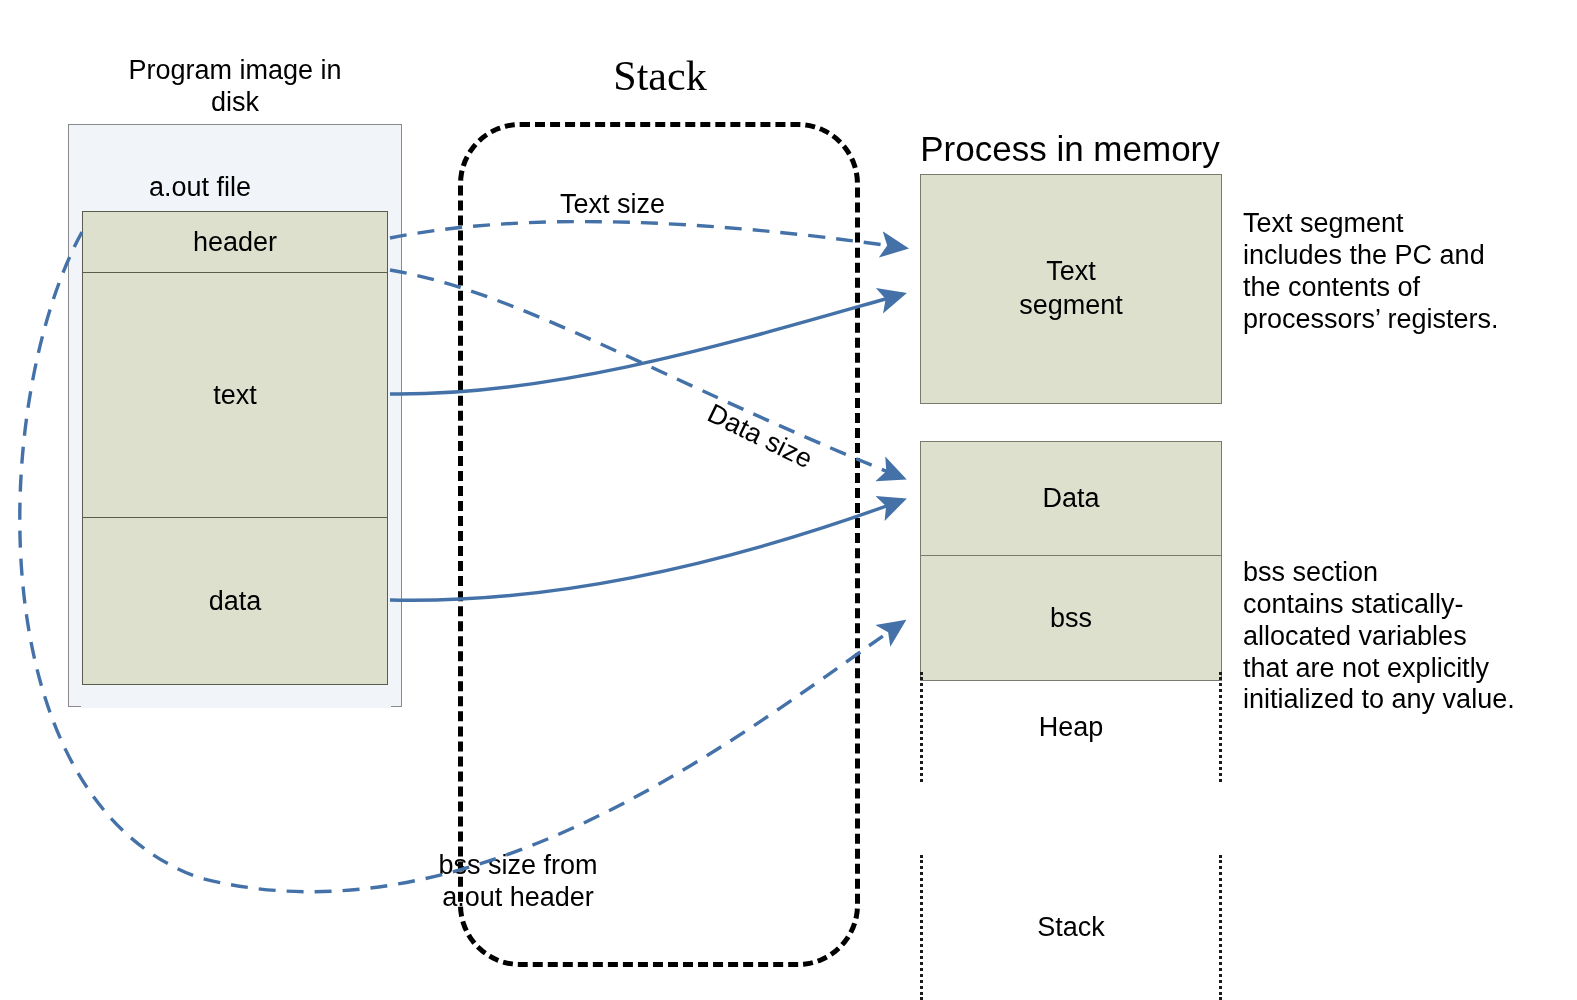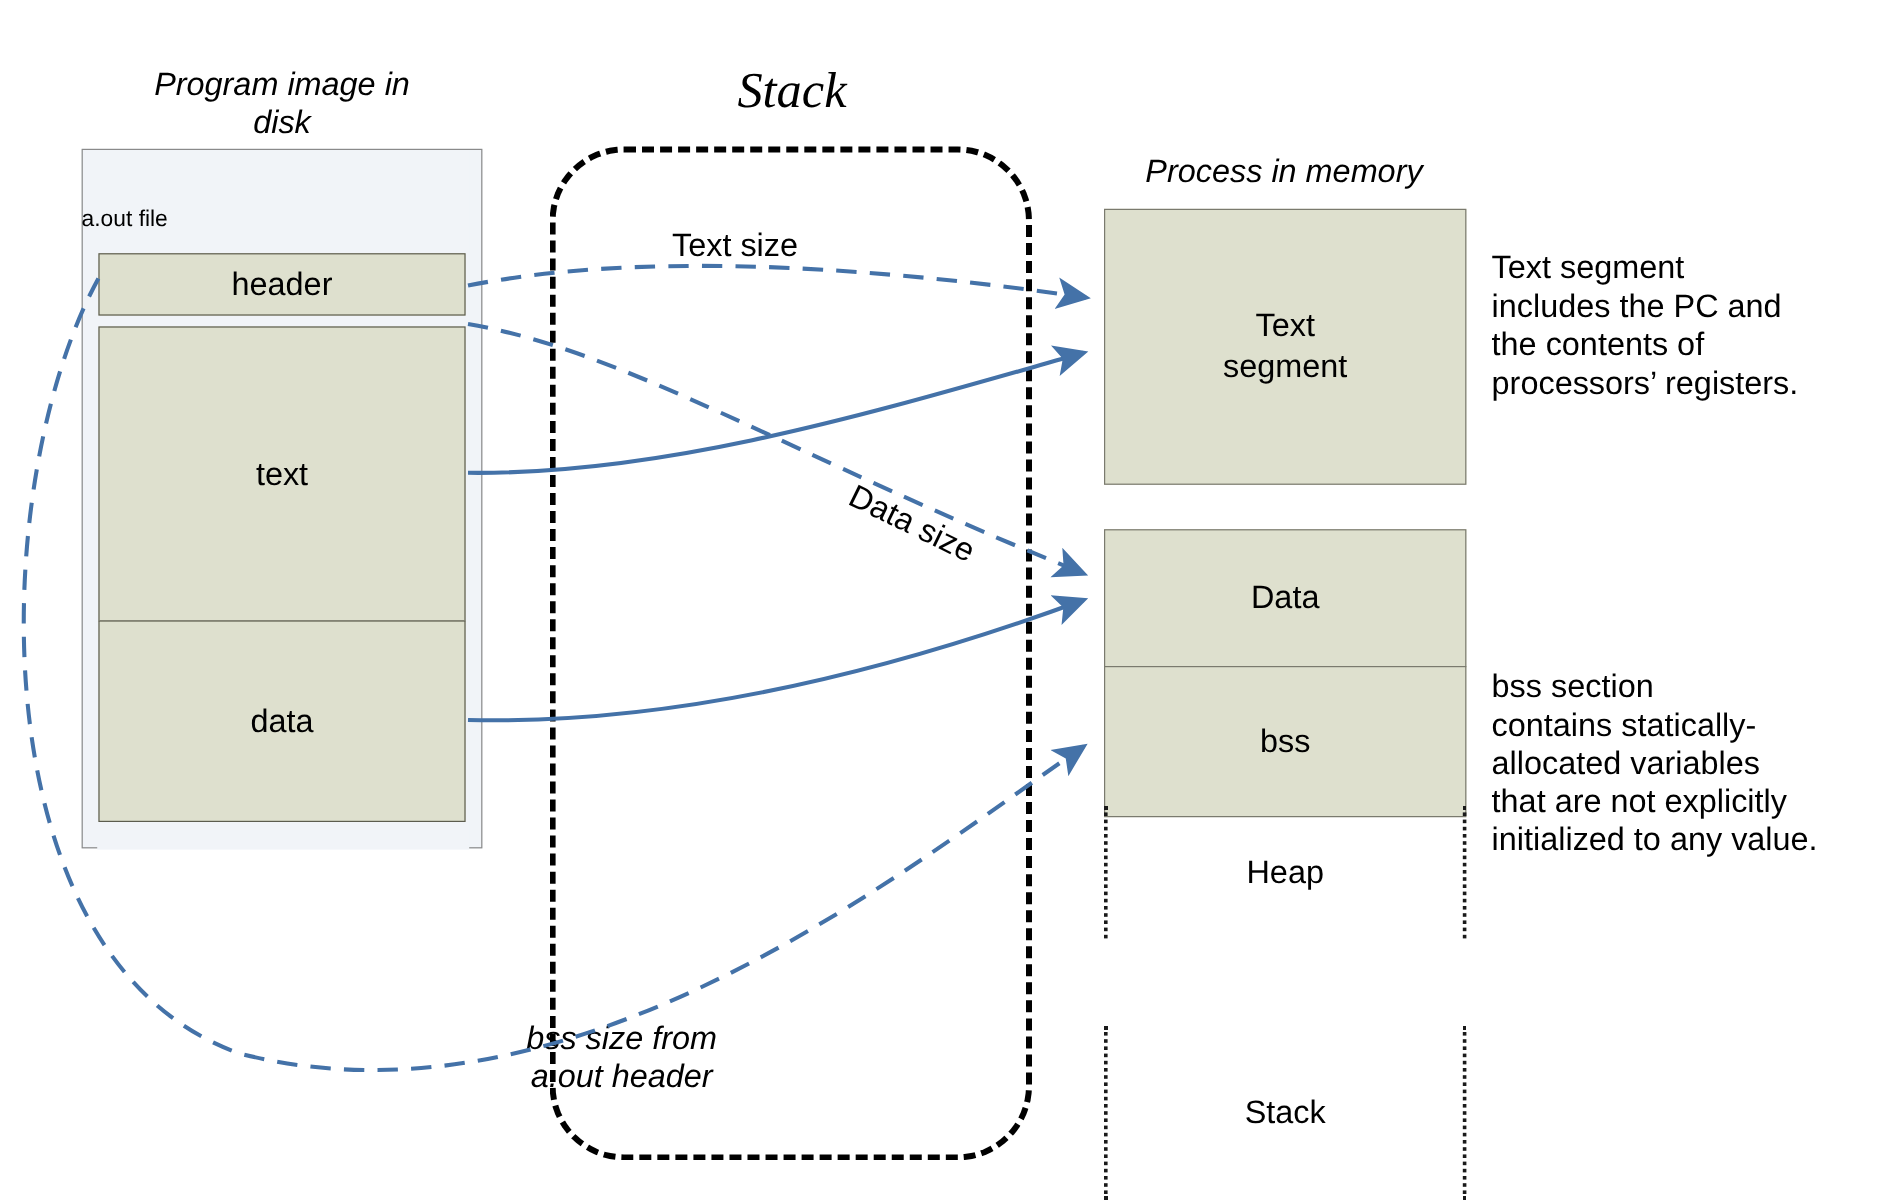--- a/index.html
+++ b/index.html
@@ -1,50 +1,50 @@
 <!DOCTYPE html>
 <html><head>
 <meta charset="utf-8">
 <style>
   html,body{margin:0;padding:0;background:#ffffff;}
   #stage{position:relative;width:1577px;height:1000px;background:#ffffff;
          font-family:"Liberation Sans",sans-serif;overflow:hidden;}
   .lbl{position:absolute;color:#000;line-height:1.18;white-space:pre;}
-  .ctr{text-align:center;font-style:italic;}
+  .ctr{text-align:center;}
 
   
   #disk-panel{position:absolute;left:68px;top:124px;width:334px;height:583px;
               background:#f1f4f8;border:1px solid #8a8a8a;box-sizing:border-box;}
   #disk-inner{position:absolute;left:12px;top:0px;width:310px;height:583px;
               background:#f1f4f8;box-sizing:border-box;}
   #aout-label{position:absolute;left:68px;top:172px;width:264px;
-              font-size:19px;}
+              font-size:27px;text-align:center;}
   .seg{position:absolute;left:82px;width:306px;background:#dee0ce;
        border:1px solid #5c5c4e;box-sizing:border-box;
        display:flex;align-items:center;justify-content:center;
        font-size:27px;color:#000;}
-  #seg-header{top:211px;height:52px;}
+  #seg-header{top:211px;height:62px;}
   #seg-text{top:272px;height:246px;}
   #seg-data{top:517px;height:168px;}
 
   #disk-title{left:68px;top:55px;width:334px;font-size:27px;}
 
   
   #loader-title{left:460px;top:52px;width:400px;font-size:42px;
                 font-family:"Liberation Serif",serif;}
   #loader-box{position:absolute;left:458px;top:122px;width:402px;height:845px;
               border:5px dashed #000;border-radius:62px;box-sizing:border-box;
               background:transparent;}
   #text-size-label{left:560px;top:189px;font-size:27px;}
   #data-size-label{left:716px;top:398px;font-size:27px;
                    transform:rotate(26deg);transform-origin:left top;}
   #bss-size-label{left:398px;top:850px;width:240px;font-size:27px;text-align:center;}
 
   
-  #proc-title{left:905px;top:128px;width:330px;font-size:27px;}
+  #proc-title{left:905px;top:128px;width:330px;font-size:35px;}
   .mseg{position:absolute;left:920px;width:302px;background:#dee0ce;
         border:1px solid #7a7a6e;box-sizing:border-box;
         display:flex;align-items:center;justify-content:center;
         text-align:center;font-size:27px;color:#000;}
   #m-text{top:174px;height:230px;line-height:1.25;}
   #m-data{top:441px;height:115px;}
   #m-bss{top:555px;height:126px;text-align:center;}
   .mopen{position:absolute;left:920px;width:302px;
          border-left:3px dotted #1a1a1a;border-right:3px dotted #1a1a1a;
          box-sizing:border-box;display:flex;align-items:center;

